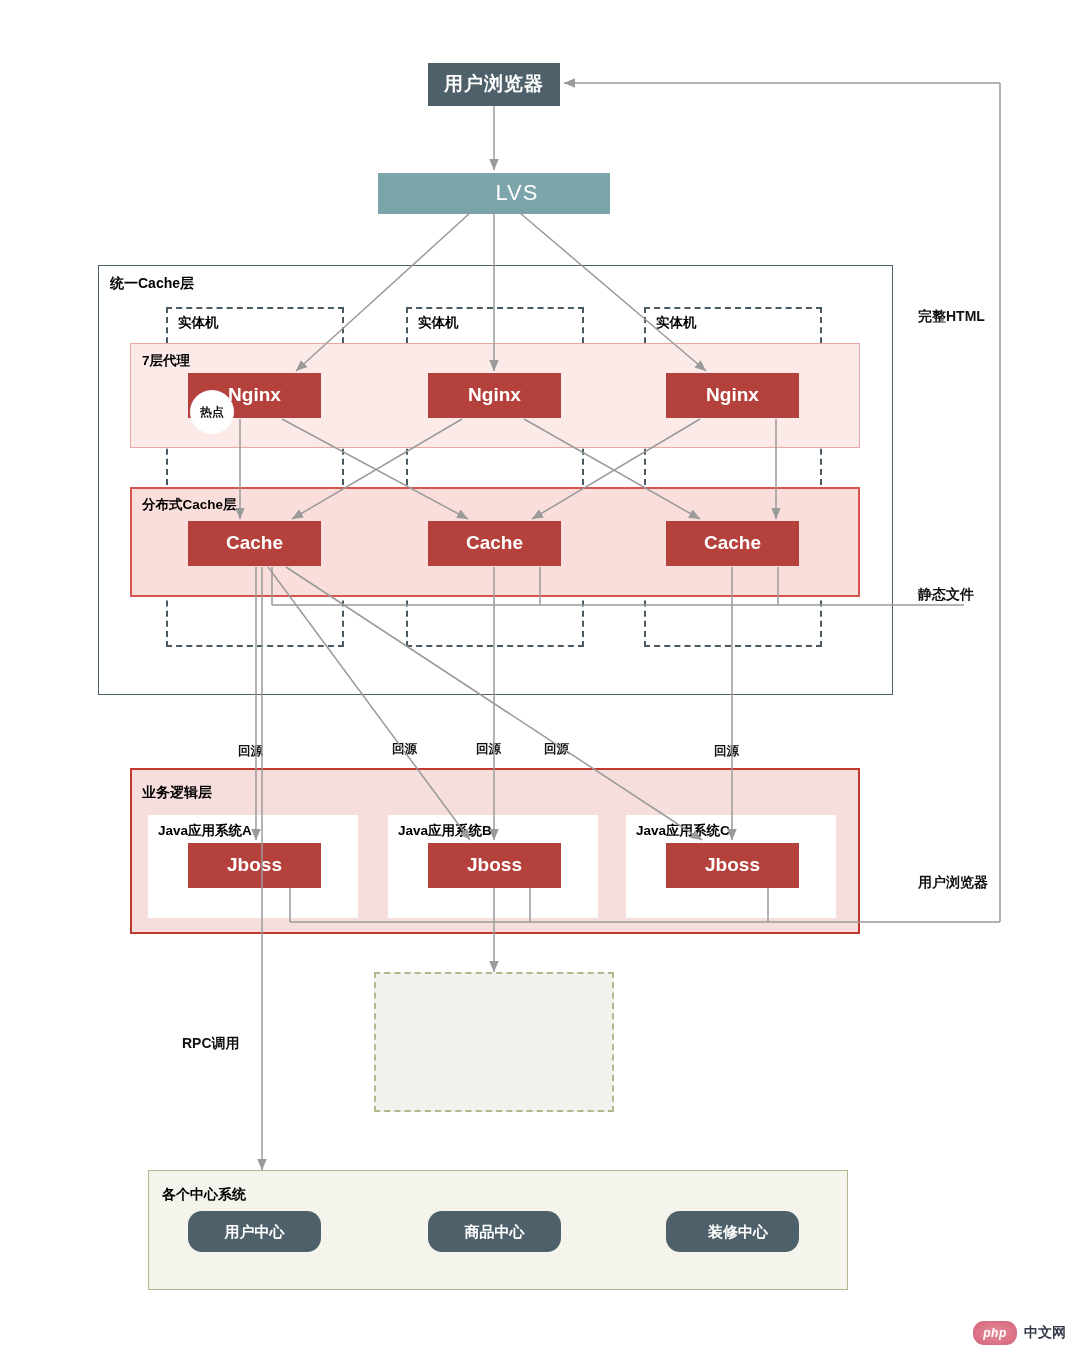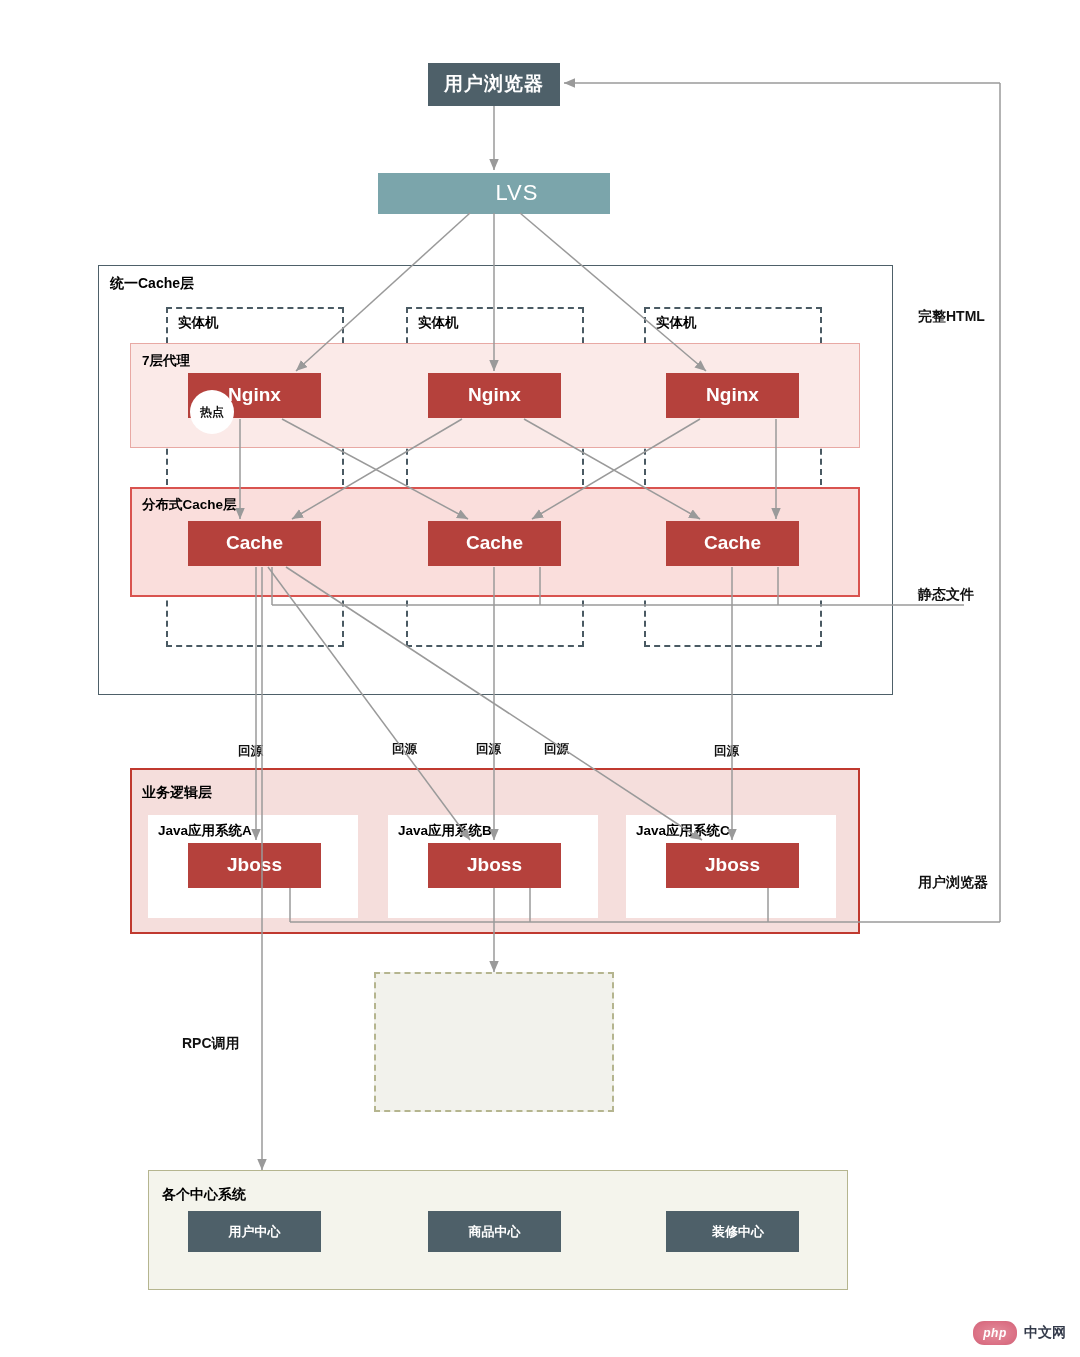--- a/index.html
+++ b/index.html
@@ -42,22 +42,23 @@
   .red{
     background:#b5413c;
     color:#ffffff;
     font-size:19px;
     font-weight:bold;
     text-align:right;
   }
   .center-node{
     background:#4e6069;
     color:#ffffff;
-    font-size:13px;
-    font-weight:bold;
+    font-size:15px;
+    font-weight:bold;
+    border-radius:14px;
   }
   
   .cont{
     position:absolute;
     box-sizing:border-box;
   }
   .cont-unified{
     border:1.6px solid #4e6069;
     background:transparent;
   }

